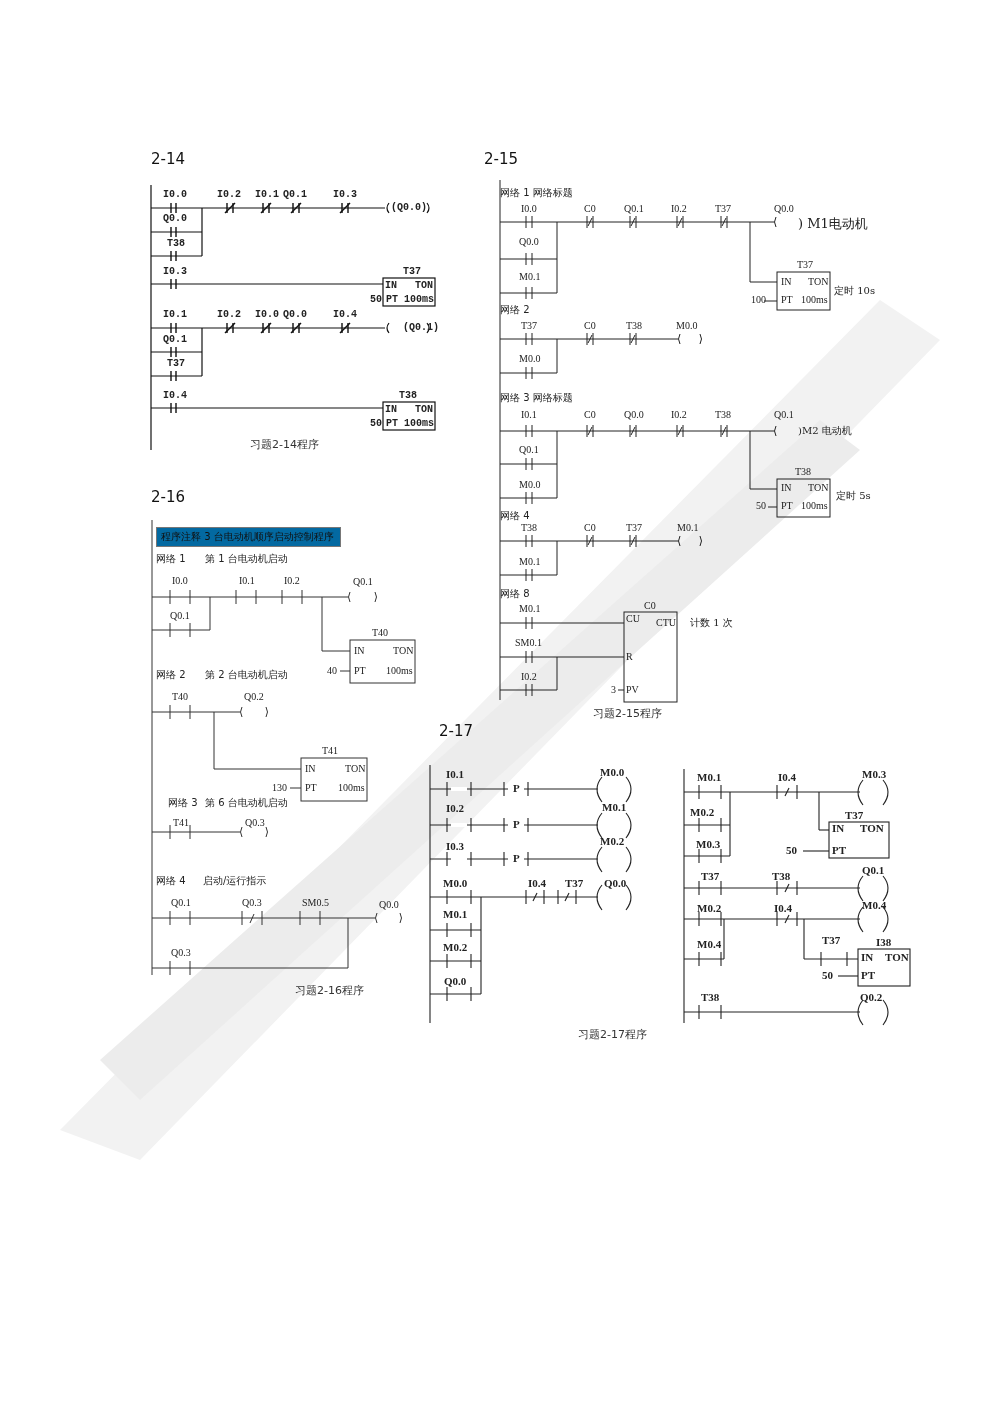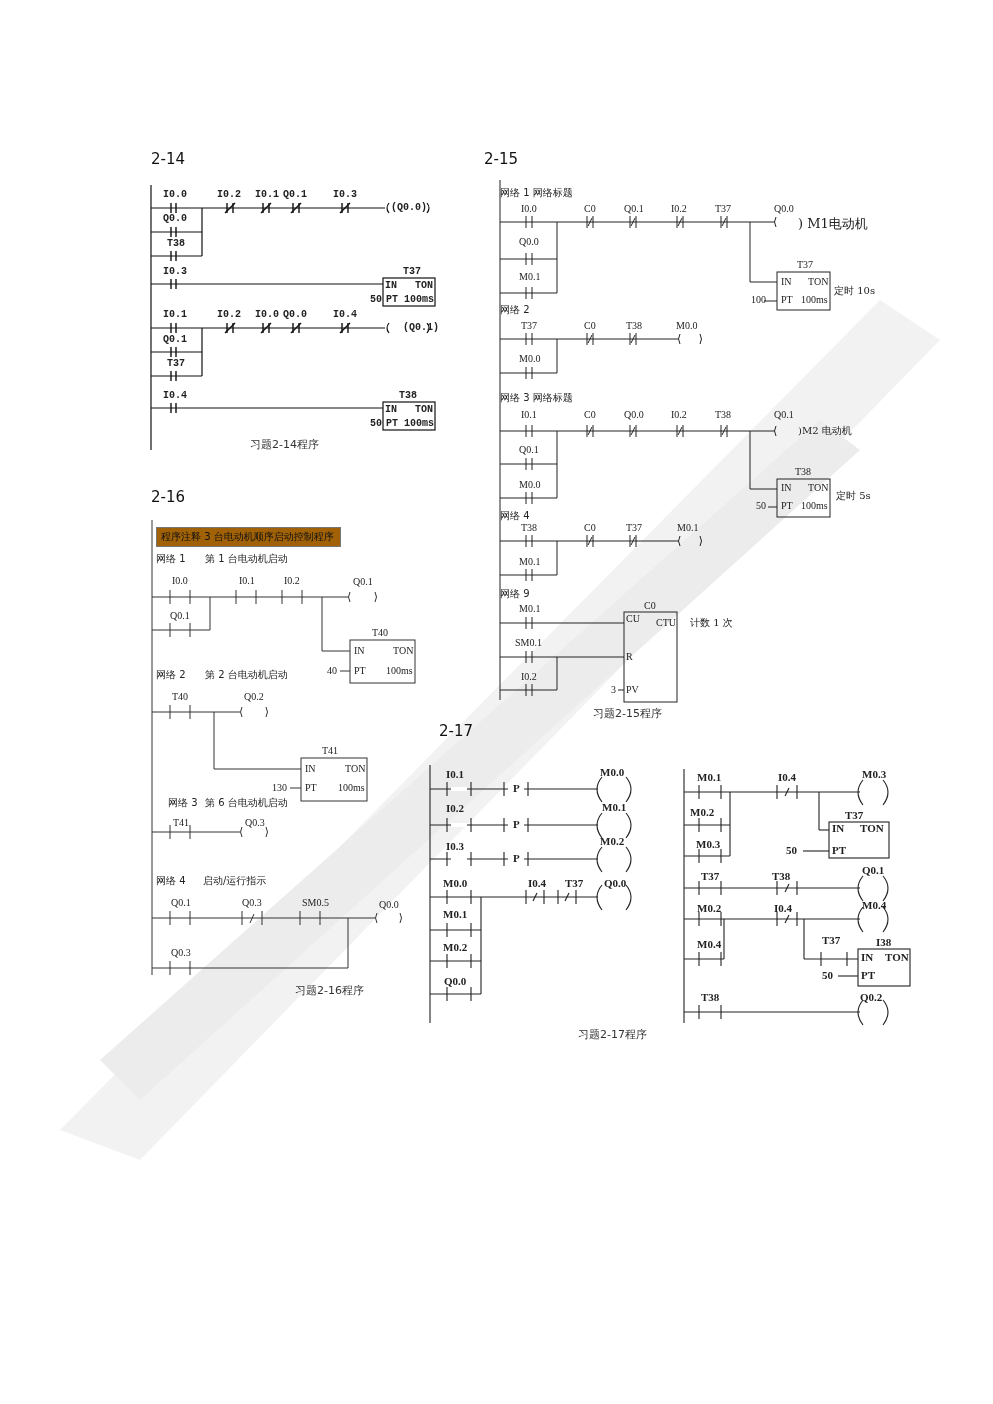--- a/index.html
+++ b/index.html
@@ -6,21 +6,21 @@
   body{width:993px;height:1404px;position:relative;overflow:hidden;font-family:"DejaVu Serif",serif;color:#111;}
   .watermark{position:absolute;left:0;top:0;width:993px;height:1404px;pointer-events:none;}
   .sec-title{position:absolute;font-family:"DejaVu Sans",sans-serif;font-size:15px;color:#111;}
   .diagram{position:absolute;}
   .diagram svg{display:block;overflow:visible;}
   .lbl{position:absolute;font-size:10px;white-space:nowrap;line-height:1;color:#222;}
   .mono{font-family:"Liberation Mono",monospace;font-weight:bold;font-size:10px;}
   .serif{font-family:"Liberation Serif",serif;font-size:10px;}
   .cap{position:absolute;font-size:11px;color:#333;white-space:nowrap;font-family:"DejaVu Sans",sans-serif;}
   .net{position:absolute;font-size:10px;color:#222;white-space:nowrap;font-family:"DejaVu Sans",sans-serif;}
-  .comment-bar{position:absolute;background:#a16207;border:1px solid #777;font-size:10px;padding:2px 4px;font-family:"DejaVu Sans",sans-serif;box-sizing:border-box;}
+  .comment-bar{position:absolute;background:#0369a1;border:1px solid #777;font-size:10px;padding:2px 4px;font-family:"DejaVu Sans",sans-serif;box-sizing:border-box;}
 </style>
 </head>
 <body>
 
 <svg class="watermark" width="993" height="1404">
   <polygon points="60,1130 880,300 940,340 140,1160" fill="#f2f2f2"></polygon>
   <polygon points="100,1060 820,420 860,450 140,1100" fill="#ececec"></polygon>
 </svg>
 
 <div class="sec-title" style="left:151px;top:150px;">2-14</div>
@@ -288,21 +288,21 @@
   <span class="lbl serif" style="left:305px;top:321px">100ms</span>
   <span class="lbl" style="left:340px;top:311px">定时 5s</span>
 
   <span class="net" style="left:4px;top:329px">网络 4</span>
   <span class="lbl serif" style="left:25px;top:343px">T38</span>
   <span class="lbl serif" style="left:88px;top:343px">C0</span>
   <span class="lbl serif" style="left:130px;top:343px">T37</span>
   <span class="lbl serif" style="left:23px;top:377px">M0.1</span>
   <span class="lbl serif" style="left:181px;top:343px">M0.1</span>
 
-  <span class="net" style="left:4px;top:407px">网络 9</span>
+  <span class="net" style="left:4px;top:407px">网络 8</span>
   <span class="lbl serif" style="left:23px;top:424px">M0.1</span>
   <span class="lbl serif" style="left:19px;top:458px">SM0.1</span>
   <span class="lbl serif" style="left:25px;top:492px">I0.2</span>
   <span class="lbl serif" style="left:148px;top:421px">C0</span>
   <span class="lbl serif" style="left:130px;top:434px">CU</span>
   <span class="lbl serif" style="left:160px;top:438px">CTU</span>
   <span class="lbl serif" style="left:130px;top:472px">R</span>
   <span class="lbl serif" style="left:130px;top:505px">PV</span>
   <span class="lbl serif" style="left:115px;top:505px">3</span>
   <span class="lbl" style="left:194px;top:438px">计数 1 次</span>

